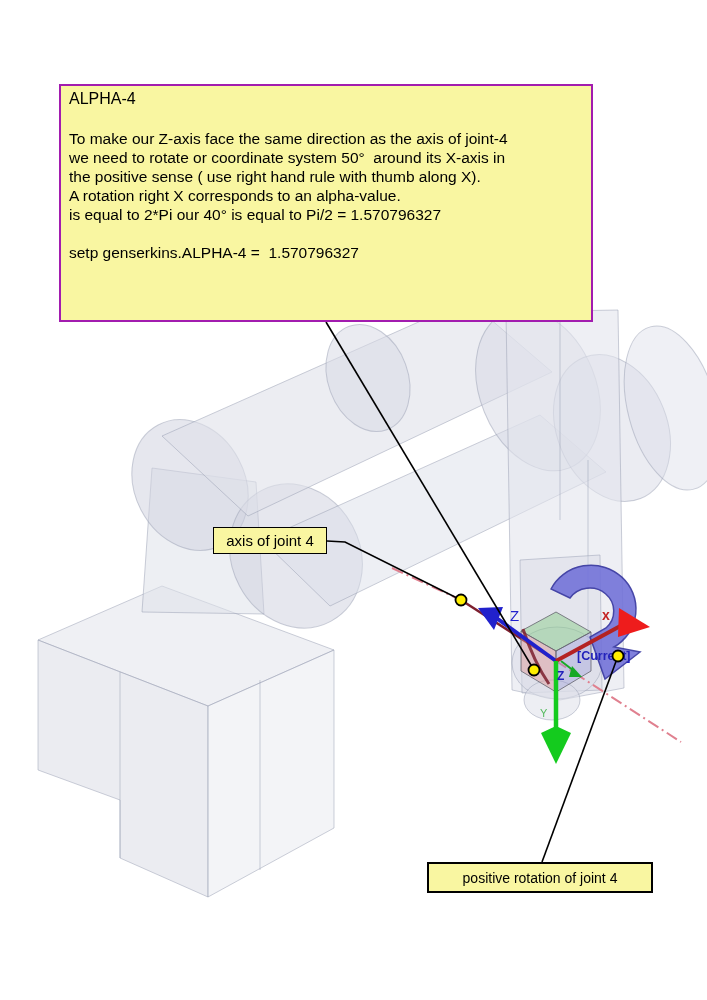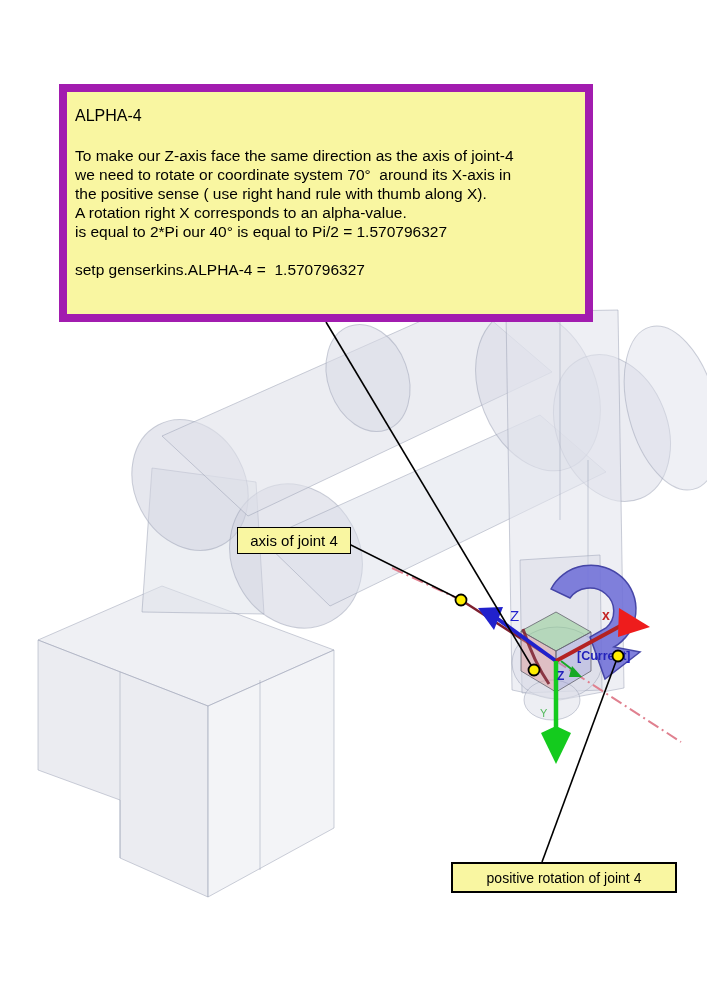--- a/index.html
+++ b/index.html
@@ -3,29 +3,29 @@
 <meta charset="utf-8">
 <style>
   html,body{margin:0;padding:0;background:#ffffff;}
   #stage{
     position:relative;width:707px;height:1000px;overflow:hidden;
     background:#ffffff;font-family:"Liberation Sans",sans-serif;
   }
   #scene{position:absolute;left:0;top:0;z-index:1;}
   .note-box{
     position:absolute;left:59px;top:84px;width:534px;height:238px;
-    box-sizing:border-box;background:#f9f6a1;border:8px solid #a21caf;
-    padding:14px 8px;z-index:2;color:#000;
+    box-sizing:border-box;background:#f9f6a1;border:2px solid #a21caf;
+    padding:3px 8px;z-index:2;color:#000;
   }
   .note-title{font-size:16px;line-height:19px;margin-bottom:21px;}
   .note-line{font-size:15.5px;line-height:19px;min-height:19px;white-space:pre;}
   .tag-box{
     position:absolute;box-sizing:border-box;background:#f9f6a1;
     border:2px solid #000;color:#000;text-align:right;z-index:2;
-    display:flex;align-items:center;justify-content:center;white-space:nowrap;margin-left:24px;
+    display:flex;align-items:center;justify-content:center;white-space:nowrap;
   }
   #axis-tag{left:213px;top:527px;width:114px;height:27px;font-size:15px;border-width:1.5px;}
   #rot-tag{left:427px;top:862px;width:226px;height:31px;font-size:14px;}
   svg text{font-family:"Liberation Sans",sans-serif;}
 </style>
 </head>
 <body>
 
 <div id="stage">
 
@@ -106,21 +106,21 @@
     <g fill="#ffee00" stroke="#000" stroke-width="1.8">
       <circle cx="461" cy="600" r="5.5"></circle>
       <circle cx="534" cy="670" r="5.5"></circle>
       <circle cx="618" cy="656" r="5.5"></circle>
     </g>
   </svg>
 
   <div class="note-box">
     <div class="note-title">ALPHA-4</div>
     <div class="note-line">To make our Z-axis face the same direction as the axis of joint-4</div>
-    <div class="note-line">we need to rotate or coordinate system 70°  around its X-axis in</div>
+    <div class="note-line">we need to rotate or coordinate system 50°  around its X-axis in</div>
     <div class="note-line">the positive sense ( use right hand rule with thumb along X).</div>
     <div class="note-line">A rotation right X corresponds to an alpha-value.</div>
     <div class="note-line">is equal to 2*Pi our 40° is equal to Pi/2 = 1.570796327</div>
     <div class="note-line"></div>
     <div class="note-line">setp genserkins.ALPHA-4 =  1.570796327</div>
   </div>
 
   <div id="axis-tag" class="tag-box">axis of joint 4</div>
 
   <div id="rot-tag" class="tag-box">positive rotation of joint 4</div>

